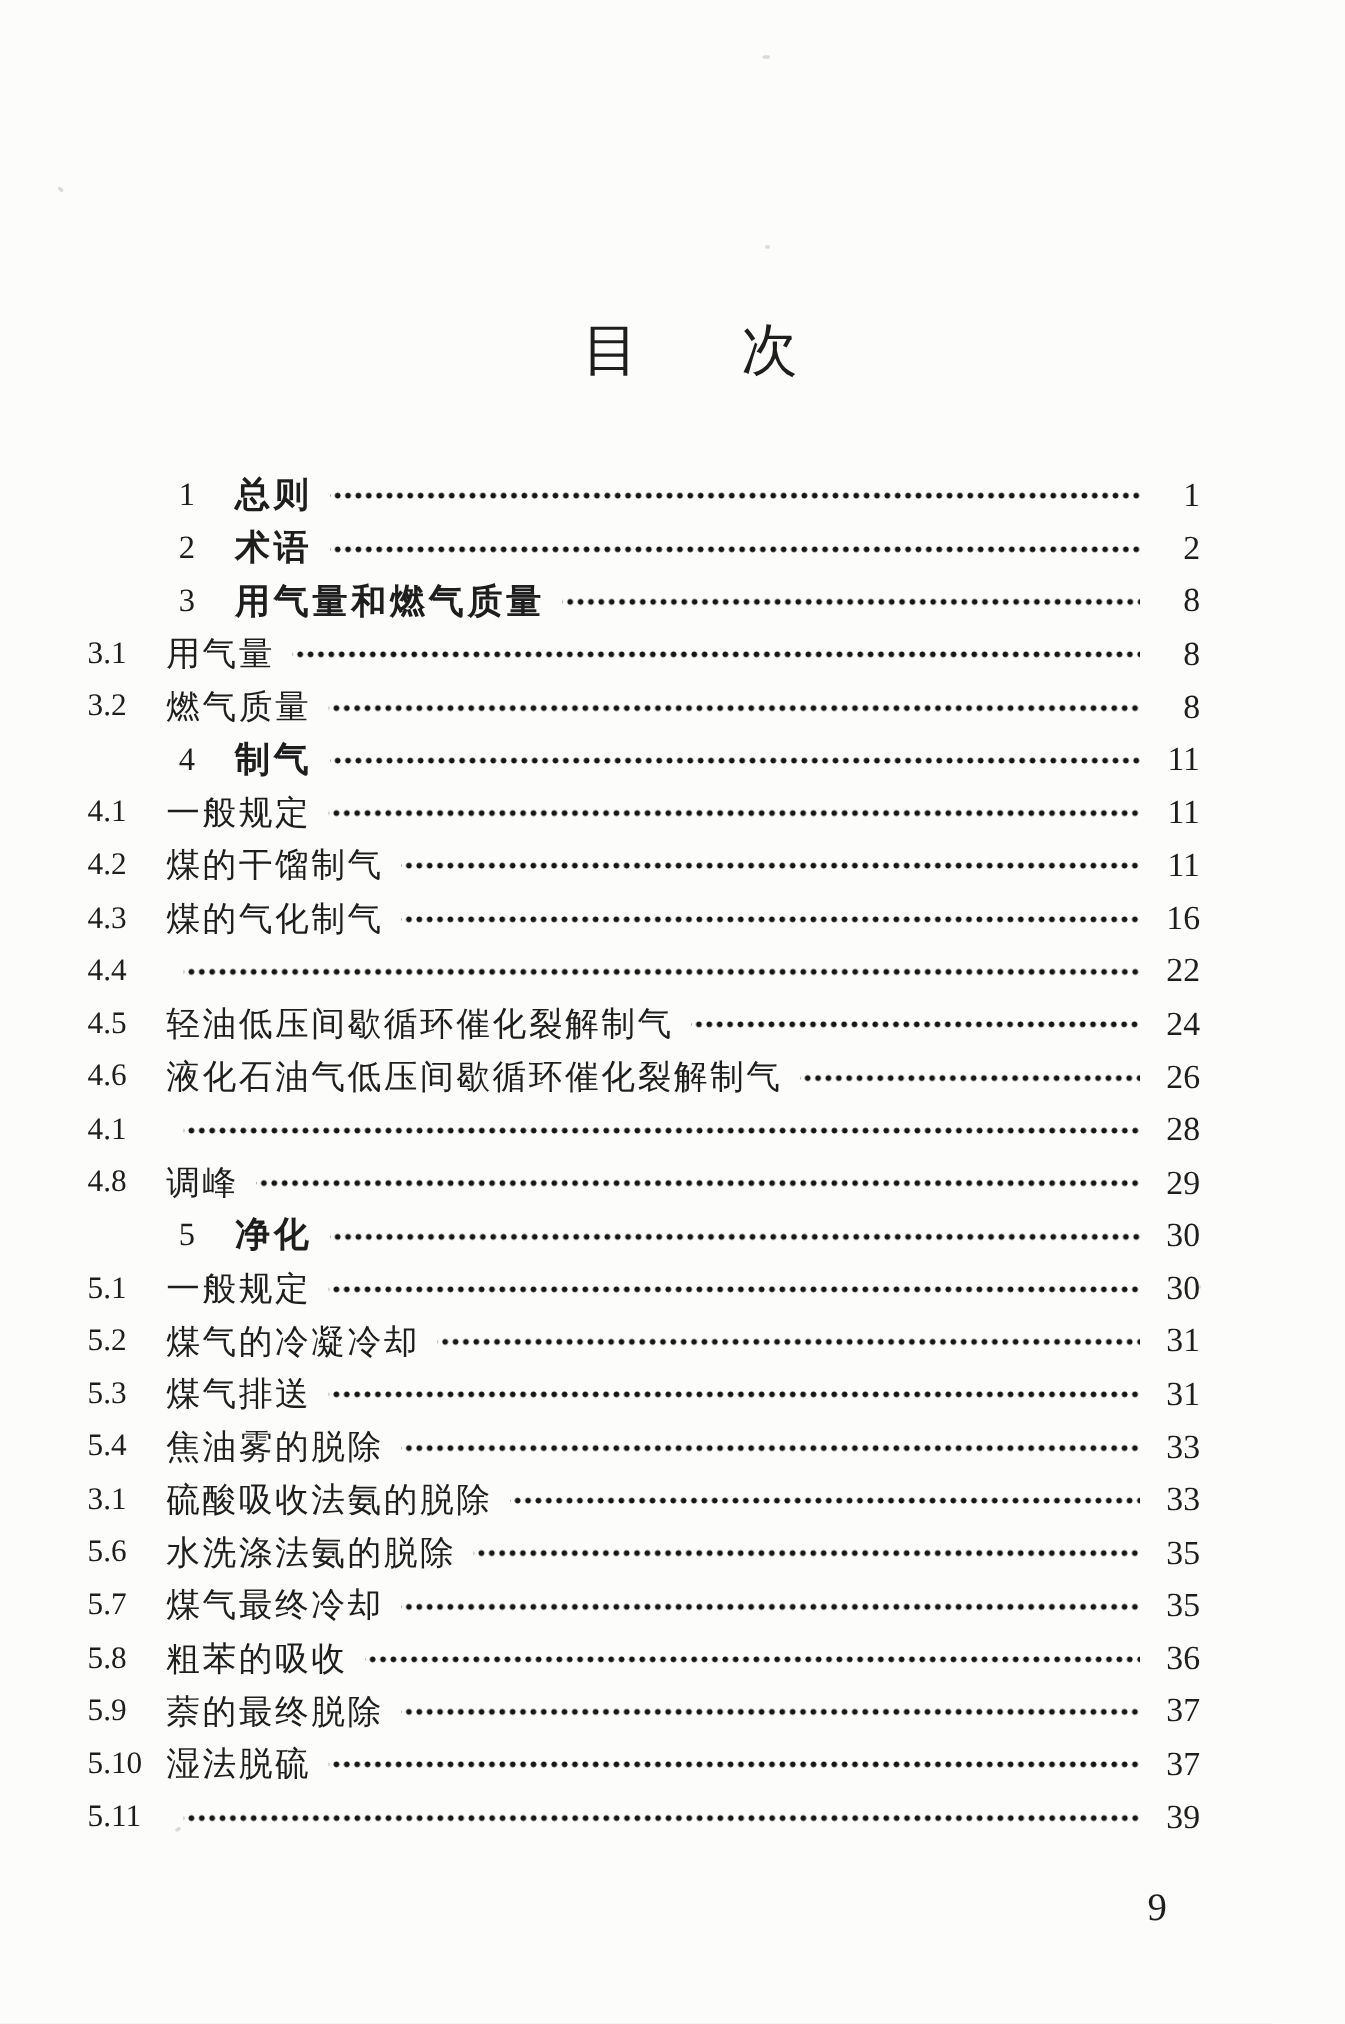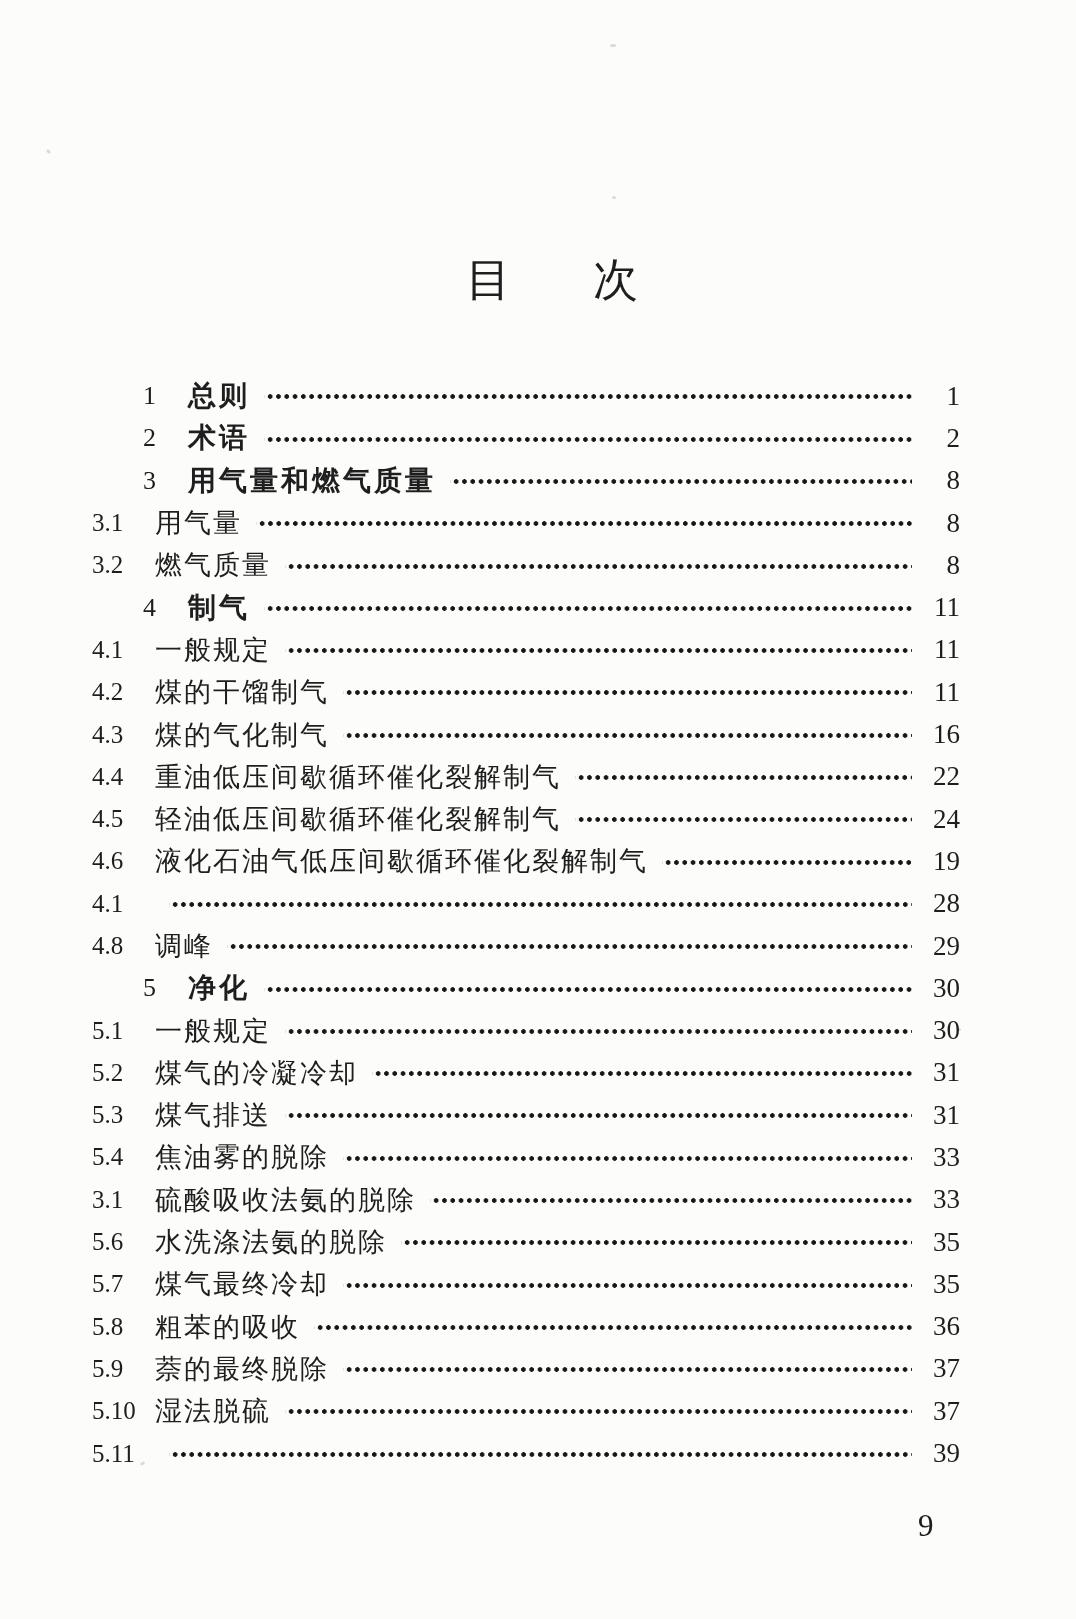--- a/index.html
+++ b/index.html
@@ -29,21 +29,21 @@
   .doc-title span{display:inline-block;}
 
   .toc{position:absolute;top:375px;left:0;right:0;}
   .toc-row{
     display:flex;align-items:center;
     height:42.3px;
     padding-right:116px;
     font-size:27px;
   }
   .toc-row.l1{padding-left:143px;}
-  .toc-row.l2{padding-left:70px;margin-left:22px;}
+  .toc-row.l2{padding-left:70px;}
   .num{flex:none;font-size:26px;}
   .l1 .num{min-width:45px;}
   .l2 .num{min-width:63px;font-size:25px;}
   .label{flex:none;letter-spacing:2px;}
   .l1 .label{
     font-family:"Liberation Sans","DejaVu Sans",sans-serif;
     font-weight:700;font-size:28px;letter-spacing:3px;
   }
   .leader{
     flex:1 1 auto;align-self:stretch;
@@ -138,35 +138,34 @@
       <span class="pg">11</span>
     </div>
       <div class="toc-row l2">
       <span class="num">4.3</span>
       <span class="label">煤的气化制气</span>
       <span class="leader"></span>
       <span class="pg">16</span>
     </div>
       <div class="toc-row l2">
       <span class="num">4.4</span>
-      <span class="label">重油低压间歇循环催化裂解制气</span>
       <span class="leader"></span>
       <span class="pg">22</span>
     </div>
       <div class="toc-row l2">
       <span class="num">4.5</span>
       <span class="label">轻油低压间歇循环催化裂解制气</span>
       <span class="leader"></span>
       <span class="pg">24</span>
     </div>
       <div class="toc-row l2">
       <span class="num">4.6</span>
       <span class="label">液化石油气低压间歇循环催化裂解制气</span>
       <span class="leader"></span>
-      <span class="pg">19</span>
+      <span class="pg">26</span>
     </div>
       <div class="toc-row l2">
       <span class="num">4.1</span>
       <span class="leader"></span>
       <span class="pg">28</span>
     </div>
       <div class="toc-row l2">
       <span class="num">4.8</span>
       <span class="label">调峰</span>
       <span class="leader"></span>

